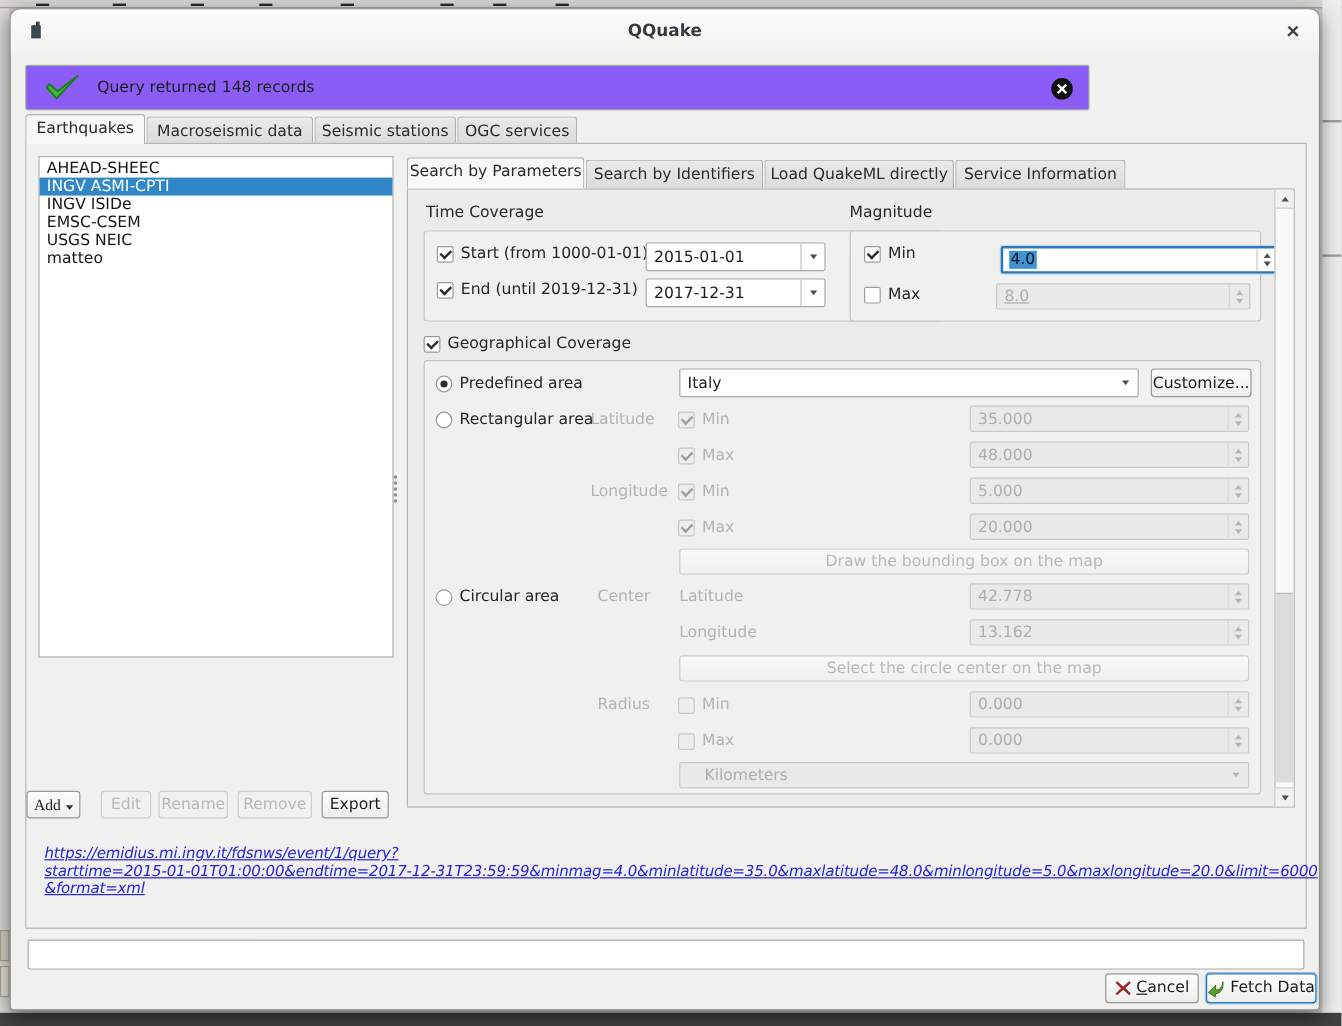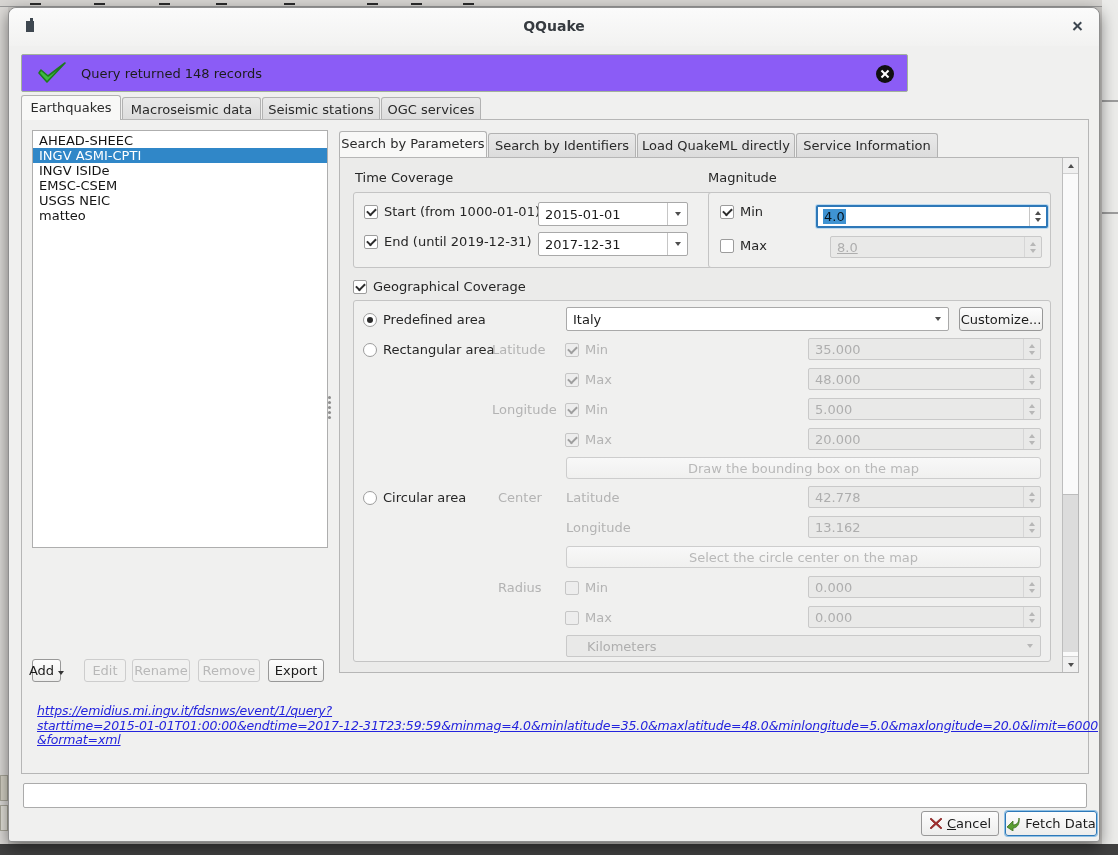--- a/index.html
+++ b/index.html
@@ -207,21 +207,21 @@
       </div>
 
       <div class="row" style="left:368px; top:12px;">
           <span class="lbl">Magnitude</span>
         </div>
       <div class="gbox" style="left:368px; top:34px; width:343px; height:76px;"></div>
       <div class="row" style="left:380px; top:46px;">
         <span class="cb checked"></span>
         <span class="lbl">Min</span>
       </div>
-      <div class="field focus" style="left:476px; top:47px; width:232px; height:23px;gap:36px;">
+      <div class="field focus" style="left:494px; top:47px; width:232px; height:23px;gap:36px;">
         <span class="grow"><span class="sel-text">4.0</span></span>
         <span class="spin-btns">
             <i class="tri-up"></i>
             <i class="tri-dn"></i>
           </span>
       </div>
       <div class="row" style="left:380px; top:80px;">
         <span class="cb"></span>
         <span class="lbl">Max</span>
       </div>
@@ -377,21 +377,21 @@
         <span class="arrow up">
             <i class="tri-up"></i>
           </span>
         <span class="thumb"></span>
         <span class="arrow down">
             <i class="tri-dn"></i>
           </span>
       </div>
     </div>
 
-    <div class="btn" style="left:10px; top:539px; width:29px; height:23px;">
+    <div class="btn" style="left:0; top:539px; width:45px; height:23px;font-family:Liberation Serif, serif;">
       <span>Add</span>
         <i class="menu-arrow"></i>
       </div>
     <div class="btn dis" style="left:62px; top:539px; width:42px; height:23px;">
       <span>Edit</span>
       </div>
     <div class="btn dis" style="left:110px; top:539px; width:58px; height:23px;">
       <span>Rename</span>
       </div>
     <div class="btn dis" style="left:176px; top:539px; width:62px; height:23px;">

